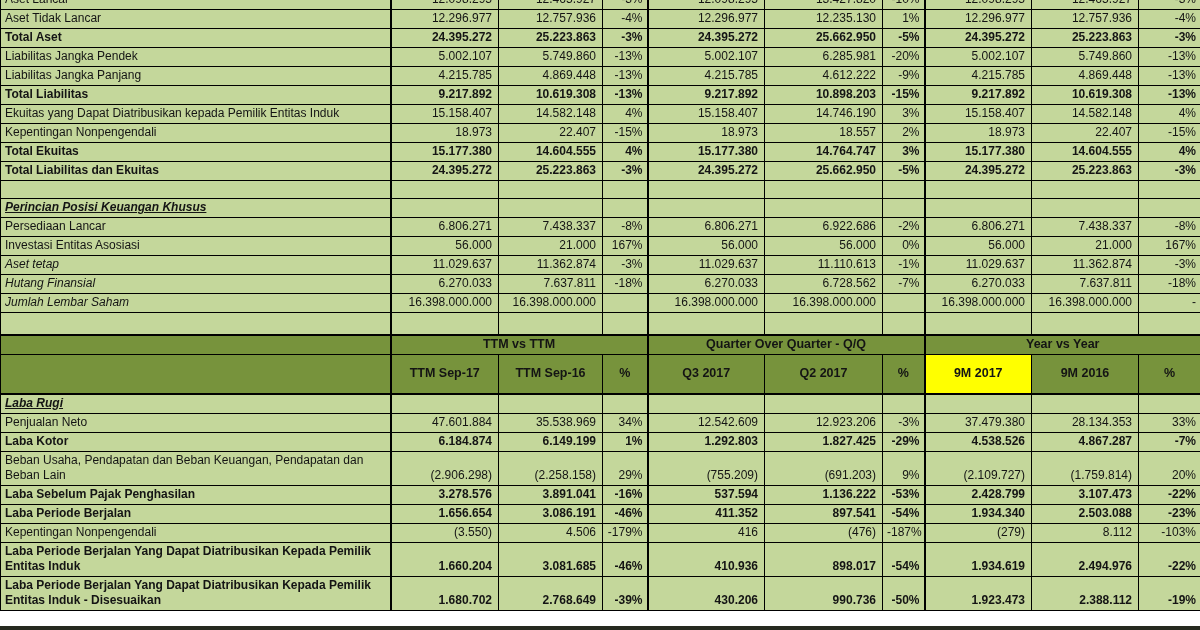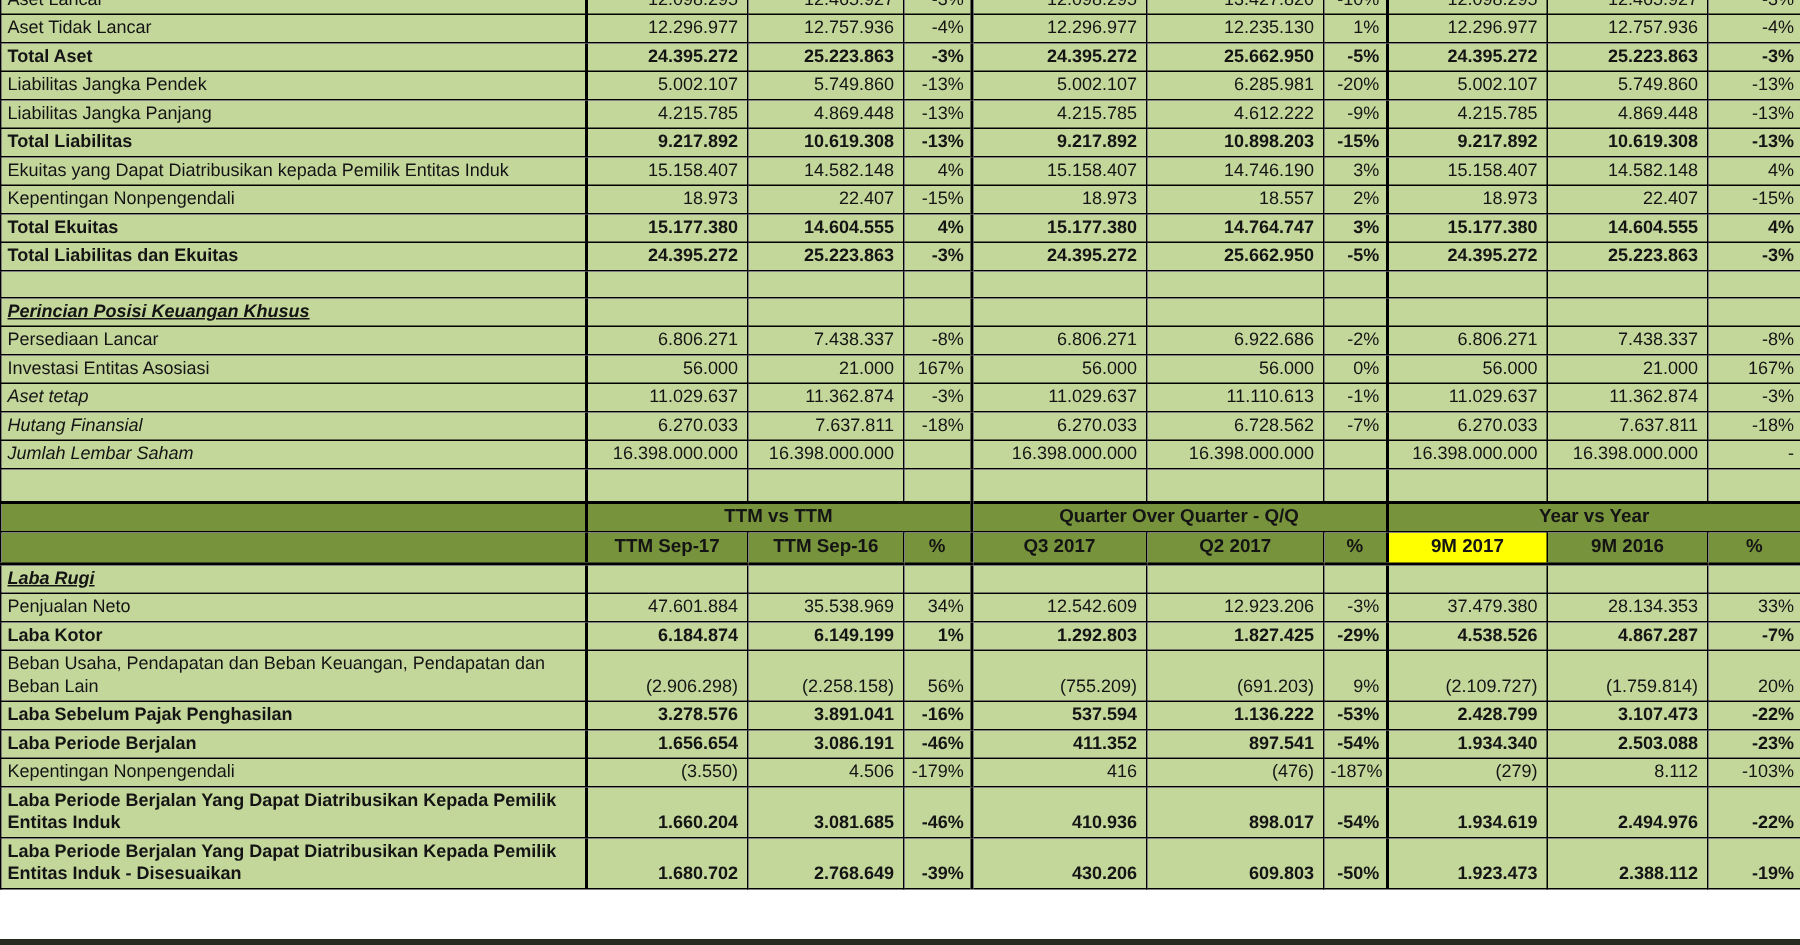--- a/index.html
+++ b/index.html
@@ -33,21 +33,21 @@
   tr.section td.label span{font-weight:700;font-style:italic;text-decoration:underline;text-align:center;}
   tr.section{height:19px;}
   tr.h22{height:22px;}
   .g-sep{border-left:2px solid var(--line);}
   tr.band td{
     background:var(--band);
     font-weight:700;text-align:center;vertical-align:middle;
     font-size:12.5px;padding:1px 2px;
   }
   tr.band1{height:20px;} tr.band1 td{border-top:2px solid var(--line);}
-  tr.band2{height:21px;} tr.band2 td{border-bottom:2px solid var(--line);}
+  tr.band2{height:39px;} tr.band2 td{border-bottom:2px solid var(--line);}
   tr.band td.hl{background:var(--hl);}
   .bottom-band{position:absolute;left:0;right:0;bottom:0;height:4px;background:#262a20;}
 </style>
 </head>
 <body>
 
 <div class="viewport">
   <div class="sheet">
     <table>
       <colgroup>
@@ -334,21 +334,21 @@
             <td class="num">1.827.425</td>
             <td class="pct">-29%</td>
             <td class="num g-sep">4.538.526</td>
             <td class="num">4.867.287</td>
             <td class="pct">-7%</td>
           </tr>
           <tr class="normal">
             <td class="label"><span>Beban Usaha, Pendapatan dan Beban Keuangan, Pendapatan dan Beban Lain</span></td>
             <td class="num g-sep">(2.906.298)</td>
             <td class="num">(2.258.158)</td>
-            <td class="pct">56%</td>
+            <td class="pct">29%</td>
             <td class="num g-sep">(755.209)</td>
             <td class="num">(691.203)</td>
             <td class="pct">9%</td>
             <td class="num g-sep">(2.109.727)</td>
             <td class="num">(1.759.814)</td>
             <td class="pct">20%</td>
           </tr>
           <tr class="bold">
             <td class="label"><span>Laba Sebelum Pajak Penghasilan</span></td>
             <td class="num g-sep">3.278.576</td>
@@ -396,21 +396,21 @@
             <td class="num g-sep">1.934.619</td>
             <td class="num">2.494.976</td>
             <td class="pct">-22%</td>
           </tr>
           <tr class="bold">
             <td class="label"><span>Laba Periode Berjalan Yang Dapat Diatribusikan Kepada Pemilik Entitas Induk - Disesuaikan</span></td>
             <td class="num g-sep">1.680.702</td>
             <td class="num">2.768.649</td>
             <td class="pct">-39%</td>
             <td class="num g-sep">430.206</td>
-            <td class="num">609.803</td>
+            <td class="num">990.736</td>
             <td class="pct">-50%</td>
             <td class="num g-sep">1.923.473</td>
             <td class="num">2.388.112</td>
             <td class="pct">-19%</td>
           </tr>
         </tbody>
     </table>
   </div>
   <div class="bottom-band"></div>
 </div>

